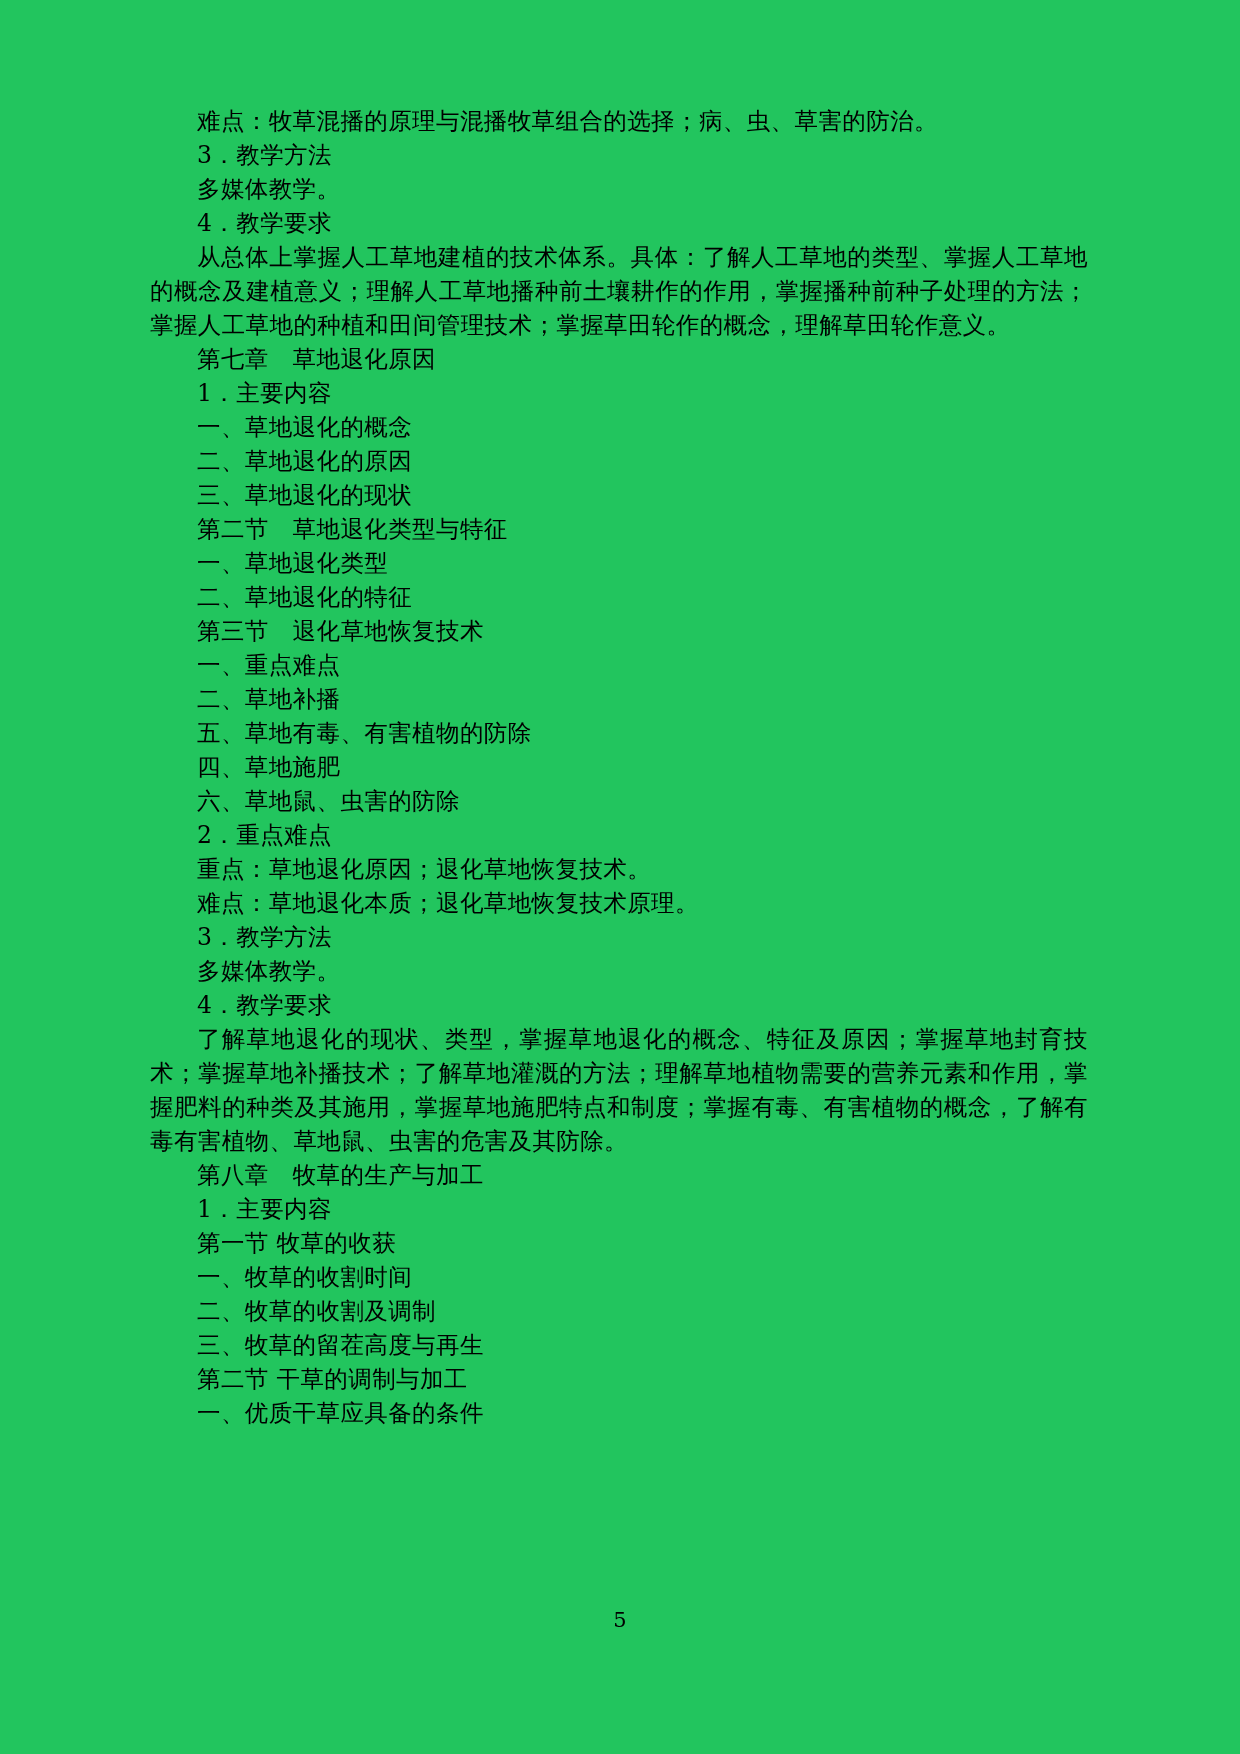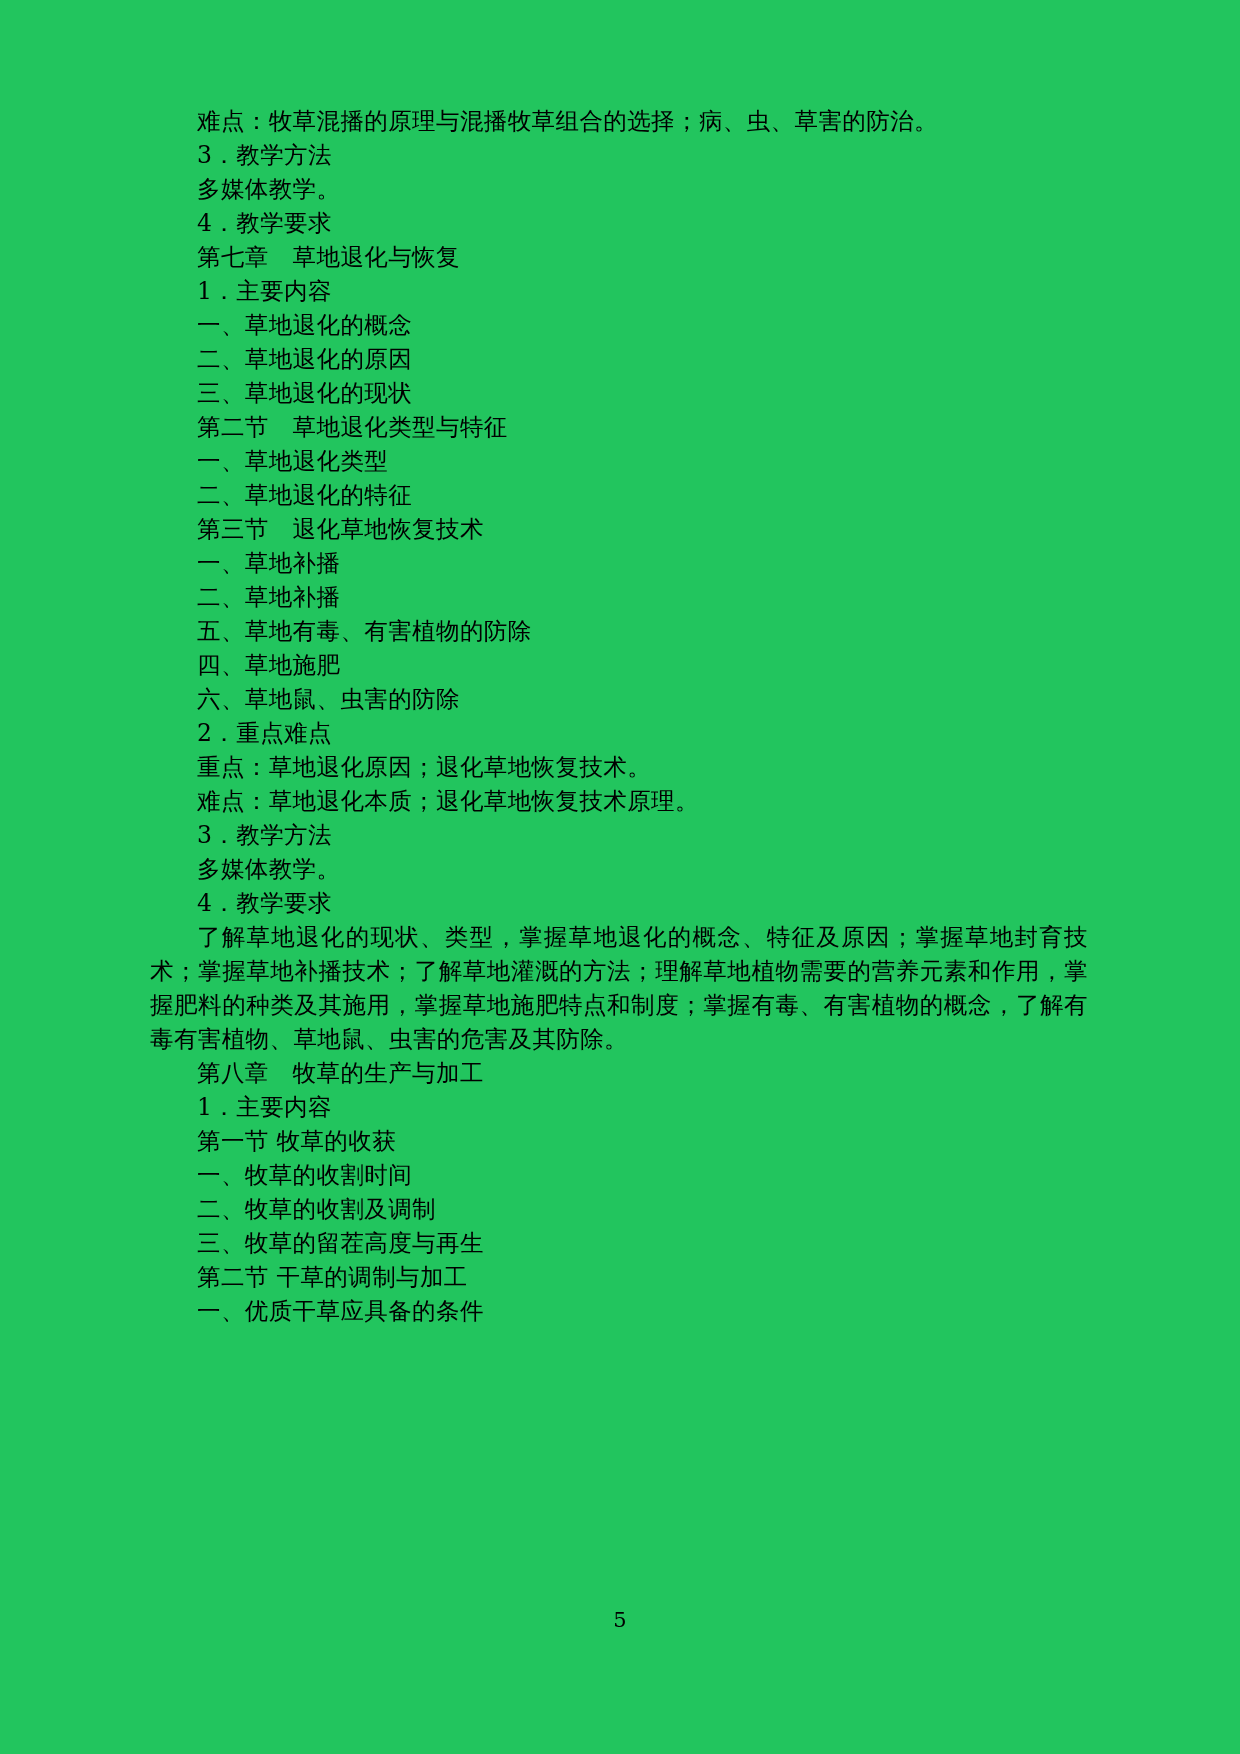--- a/index.html
+++ b/index.html
@@ -58,30 +58,31 @@
 </head>
 <body>
 
 <div class="page">
 
   <div class="content" id="body-container">
       <div class="line indent">难点：牧草混播的原理与混播牧草组合的选择；病、虫、草害的防治。</div>
       <div class="line indent">3．教学方法</div>
       <div class="line indent">多媒体教学。</div>
       <div class="line indent">4．教学要求</div>
-      <div class="line indent">第七章　草地退化与恢复</div>
+      <div class="para">从总体上掌握人工草地建植的技术体系。具体：了解人工草地的类型、掌握人工草地的概念及建植意义；理解人工草地播种前土壤耕作的作用，掌握播种前种子处理的方法；掌握人工草地的种植和田间管理技术；掌握草田轮作的概念，理解草田轮作意义。</div>
+      <div class="line indent">第七章　草地退化原因</div>
       <div class="line indent">1．主要内容</div>
       <div class="line indent">一、草地退化的概念</div>
       <div class="line indent">二、草地退化的原因</div>
       <div class="line indent">三、草地退化的现状</div>
       <div class="line indent">第二节　草地退化类型与特征</div>
       <div class="line indent">一、草地退化类型</div>
       <div class="line indent">二、草地退化的特征</div>
       <div class="line indent">第三节　退化草地恢复技术</div>
-      <div class="line indent">一、草地补播</div>
+      <div class="line indent">一、重点难点</div>
       <div class="line indent">二、草地补播</div>
       <div class="line indent">五、草地有毒、有害植物的防除</div>
       <div class="line indent">四、草地施肥</div>
       <div class="line indent">六、草地鼠、虫害的防除</div>
       <div class="line indent">2．重点难点</div>
       <div class="line indent">重点：草地退化原因；退化草地恢复技术。</div>
       <div class="line indent">难点：草地退化本质；退化草地恢复技术原理。</div>
       <div class="line indent">3．教学方法</div>
       <div class="line indent">多媒体教学。</div>
       <div class="line indent">4．教学要求</div>

